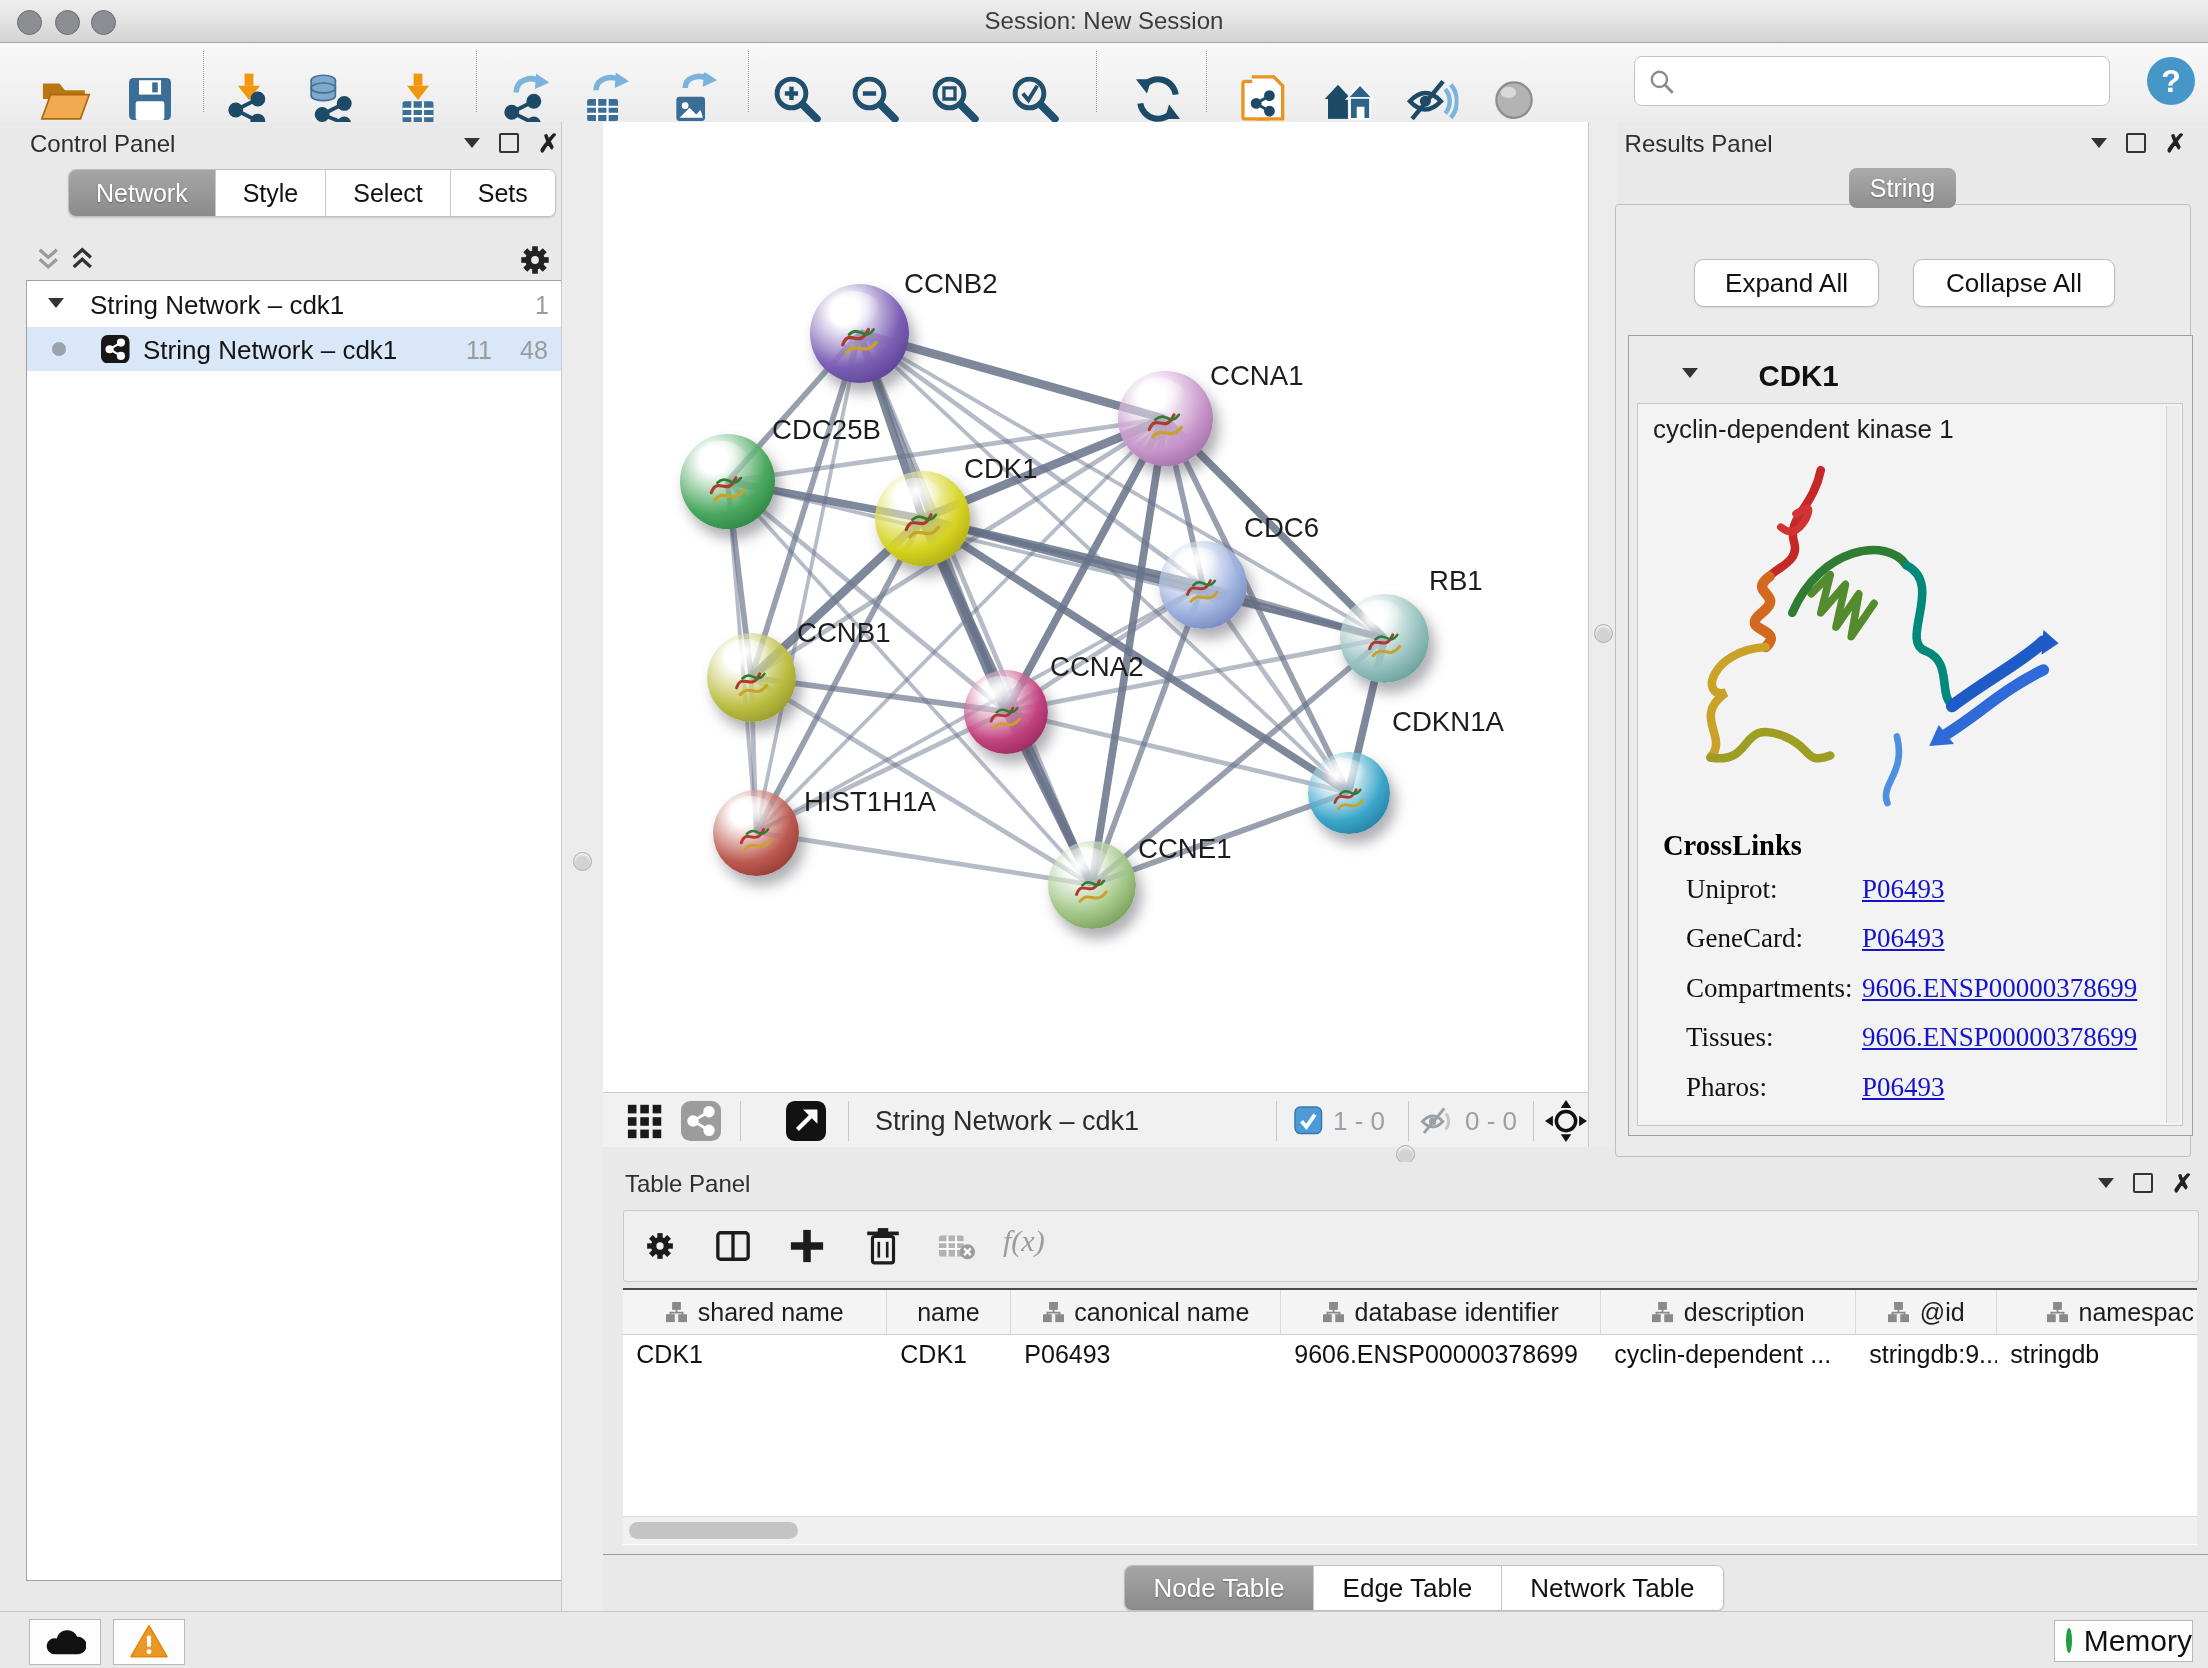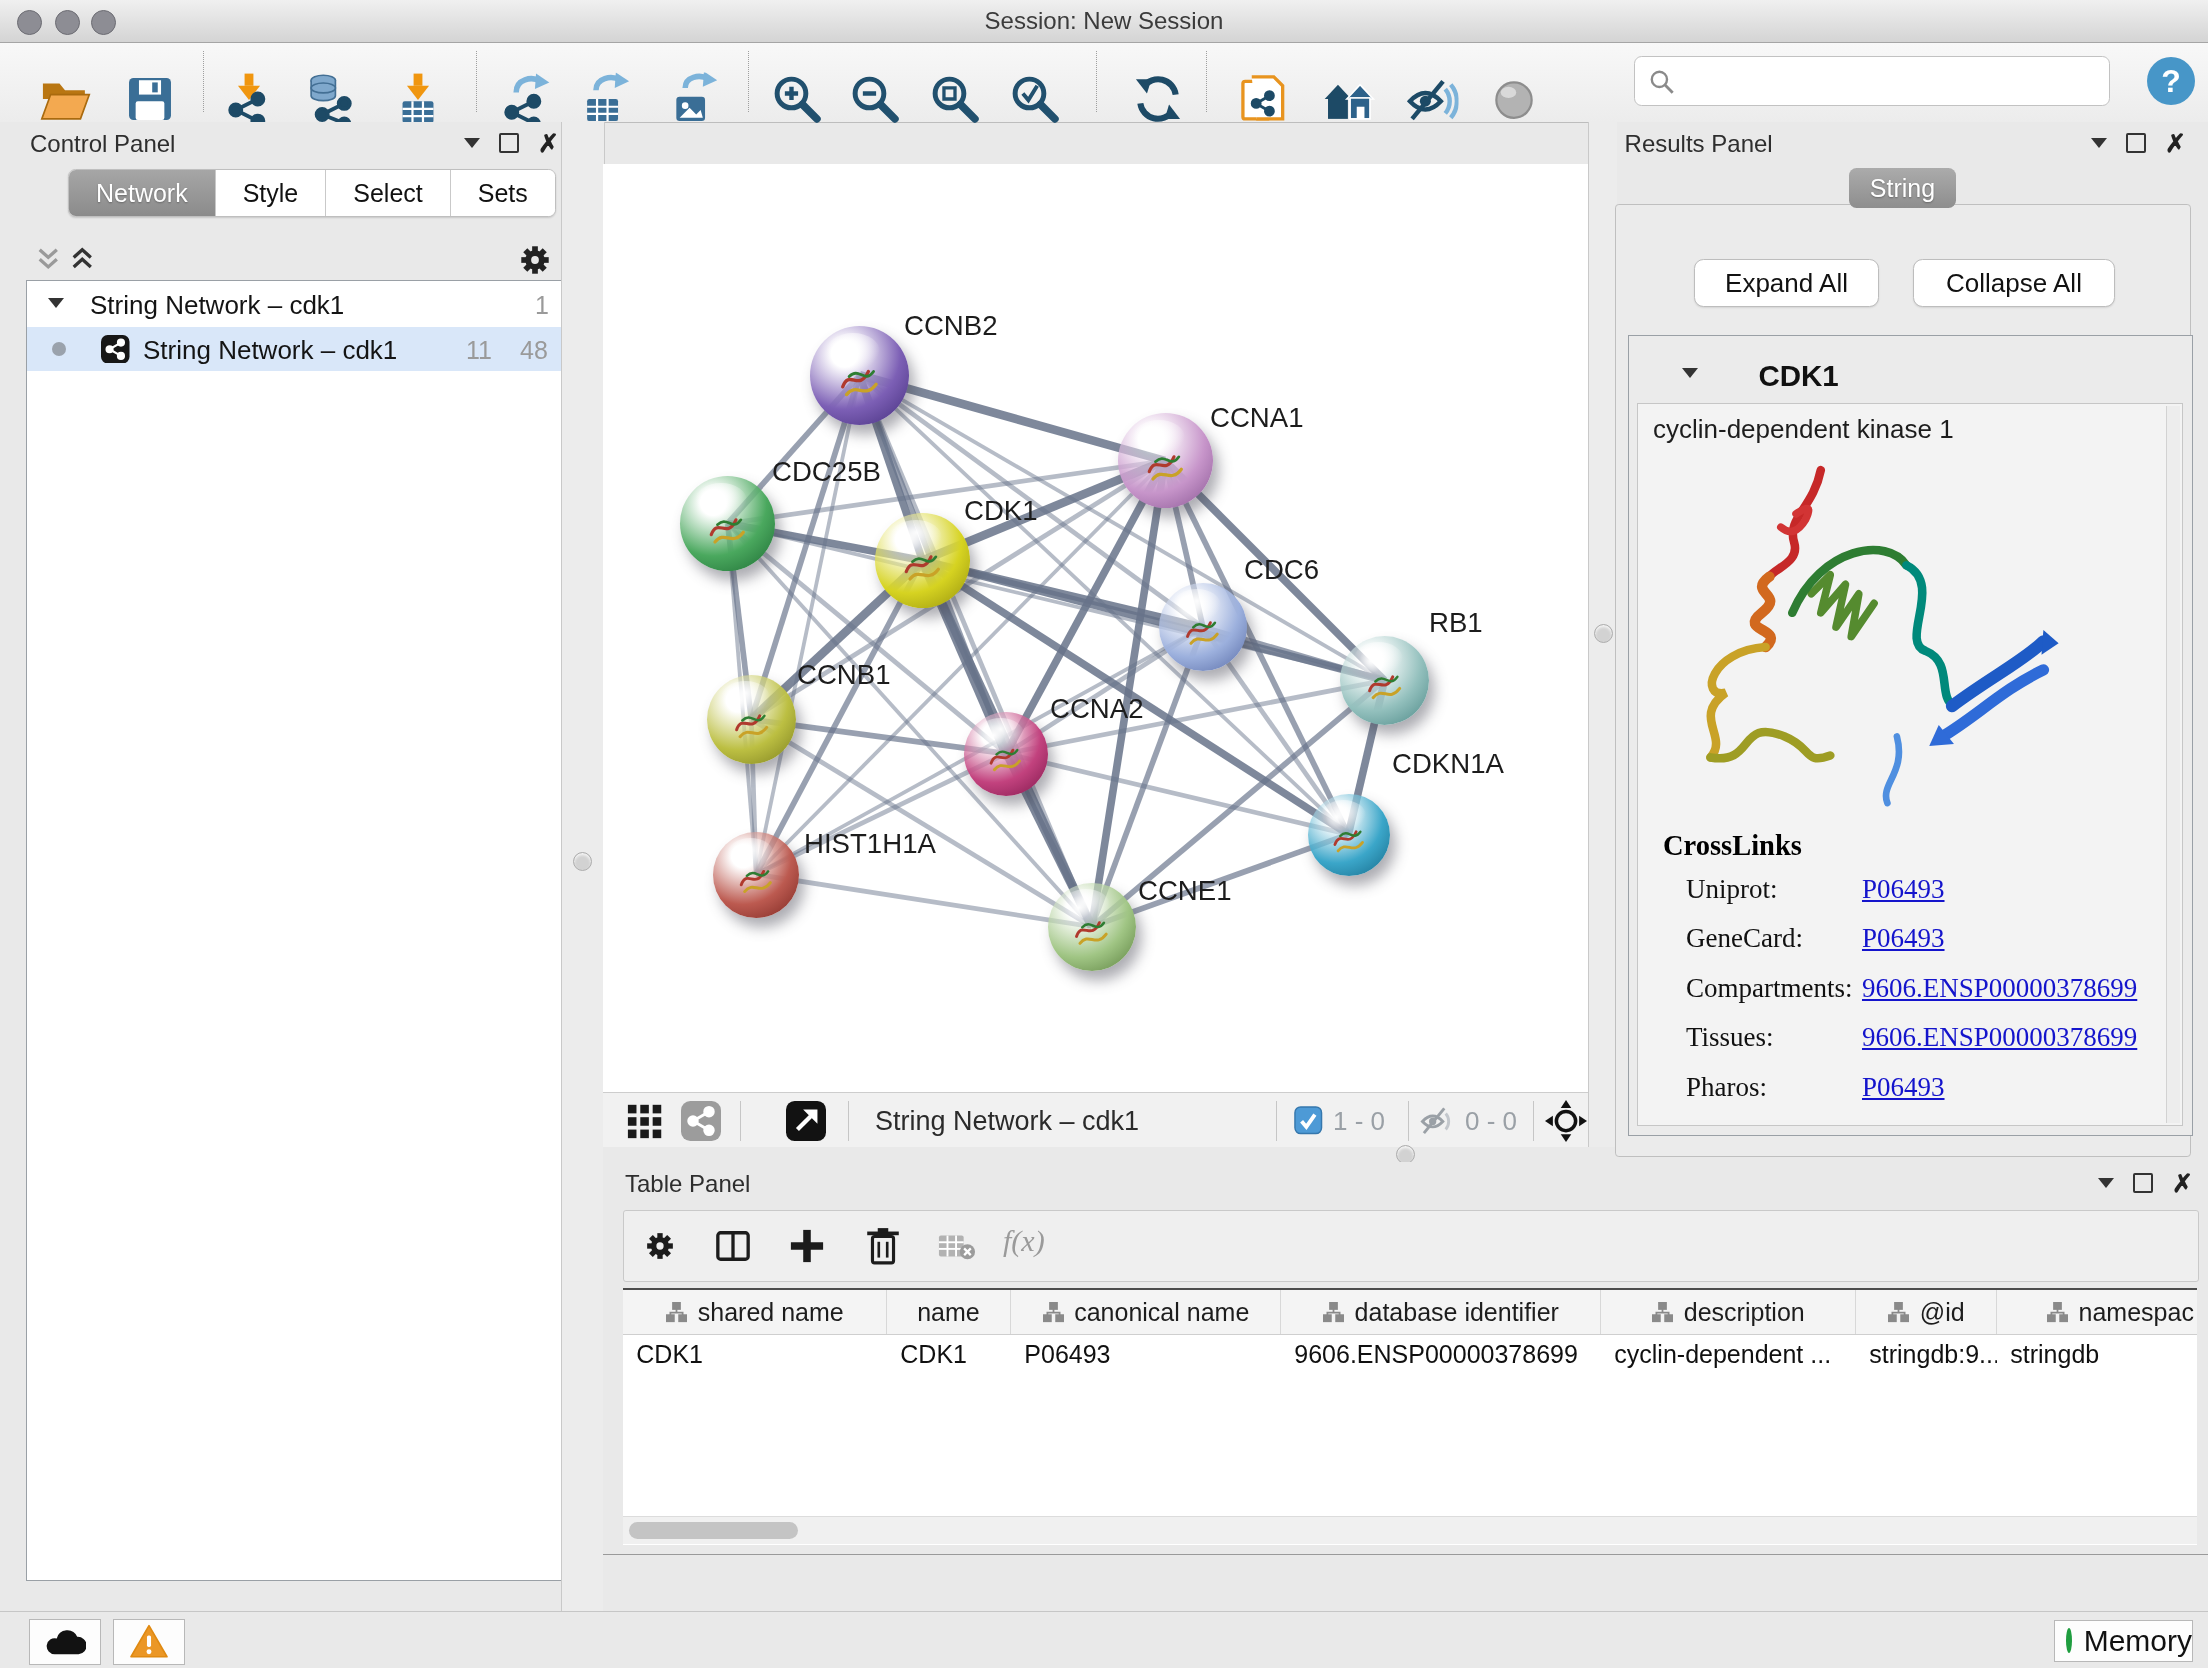--- a/index.html
+++ b/index.html
@@ -45,21 +45,21 @@
   #cp{left:0;top:122px;width:561px;height:1489px;background:#e9e9e9;padding-left:6px;}
   #cp-tabs{left:68px;top:47px;height:46px;}
   #cp-tabs .tab{padding:0 27px;}
   #cp-selrow{left:0px;top:116px;width:561px;height:42px;}
   #cp-selstatus{position:absolute;left:0;right:0;text-align:center;top:7.6px;font-size:25px;color:#222;}
   #cp-tree{left:26px;top:158px;width:534px;height:1299px;background:#fff;border:1.9px solid #9aa0a6;}
   .treerow{position:absolute;left:0;width:100%;height:44px;}
   .treerow .lbl{position:absolute;font-size:26px;color:#141414;top:7.6px;}
   .treerow .cnt{position:absolute;font-size:25px;color:#9a9a9a;top:8.6px;}
   
-  #netview{left:603px;top:122px;width:985px;height:992px;background:#fff;margin-top:42px;}
+  #netview{left:603px;top:122px;width:985px;height:992px;background:#fff;}
   .nnode{position:absolute;border-radius:50%;box-shadow:5.7px 9.5px 13.3px rgba(70,70,85,.45);}
   .nnode .shine{position:absolute;left:16%;top:7%;width:55%;height:38%;border-radius:50%;
     background:radial-gradient(ellipse at 50% 35%,rgba(255,255,255,.95),rgba(255,255,255,0) 72%);}
   .nlabel{position:absolute;font-size:27.6px;color:#1c1c1c;white-space:nowrap;}
   #netbar{left:603px;top:1092px;width:985px;height:55px;background:#f1f1f1;
     border-top:1px solid #cdcdcd;border-bottom:1px solid #cdcdcd;}
   #netbar .vsep{position:absolute;top:7.6px;height:40px;width:0;border-left:1px solid #c6c6c6;}
   #netbar-title{position:absolute;left:272px;top:13.3px;font-size:27px;color:#2b2b2b;}
   .cntgray{position:absolute;top:13.3px;font-size:26px;color:#9aa0a6;}
   
@@ -803,20 +803,25 @@
           <div class="dcell" style="width: 320px;">9606.ENSP00000378699</div>
           <div class="dcell" style="width: 255px;">cyclin-dependent ...</div>
           <div class="dcell" style="width: 141px;">stringdb:9...</div>
           <div class="dcell" style="width: 247px;">stringdb</div>
         </div>
       <div id="tp-hscroll">
           <div class="thumb"></div>
         </div>
     </div>
     <div id="tp-line"></div>
+    <div id="tp-tabs" class="seg abs">
+        <div class="tab active">Node Table</div>
+        <div class="tab">Edge Table</div>
+        <div class="tab">Network Table</div>
+      </div>
   </div>
 
   <div id="statusbar" class="abs">
     <div class="sbtn" style="left:28.5px">
       <svg width="42" height="30" viewBox="0 0 44 32">
           <path d="M11 29 a8.5 8.5 0 1 1 2.2-16.7 A11.5 11.5 0 0 1 35 10.5 a7.6 7.6 0 1 1 1.5 18.5 z" fill="#121212"></path>
         </svg>
     </div>
     <div class="sbtn" style="left:113px">
       <svg width="40" height="36" viewBox="0 0 48 44">

